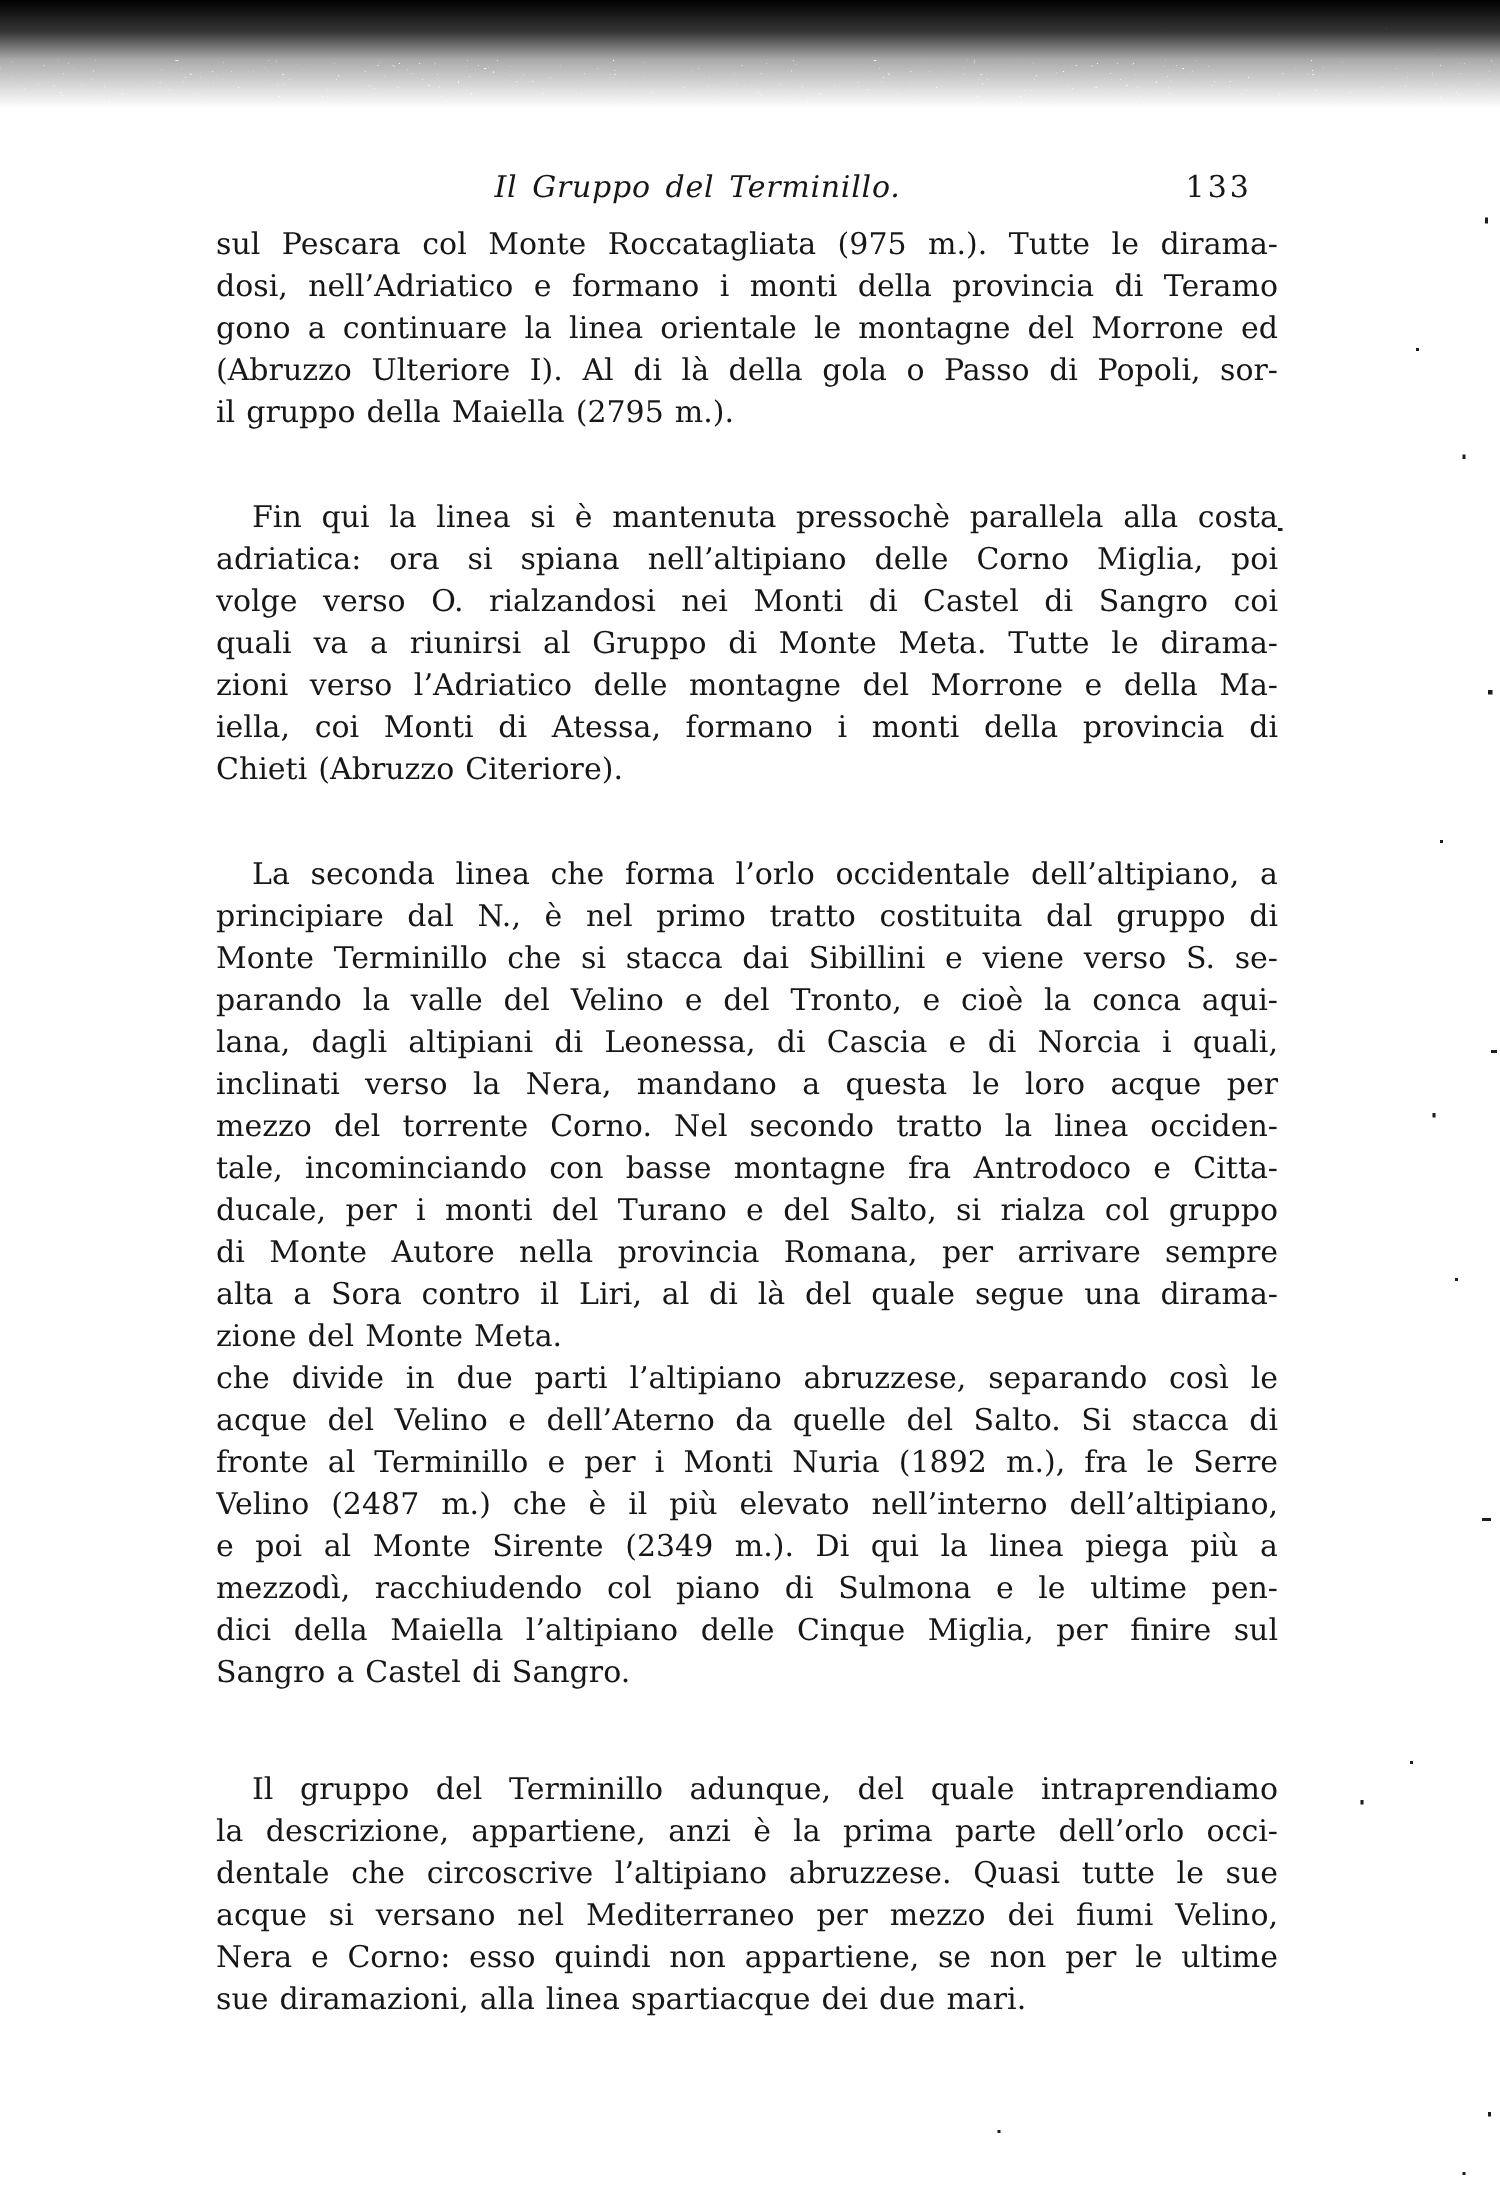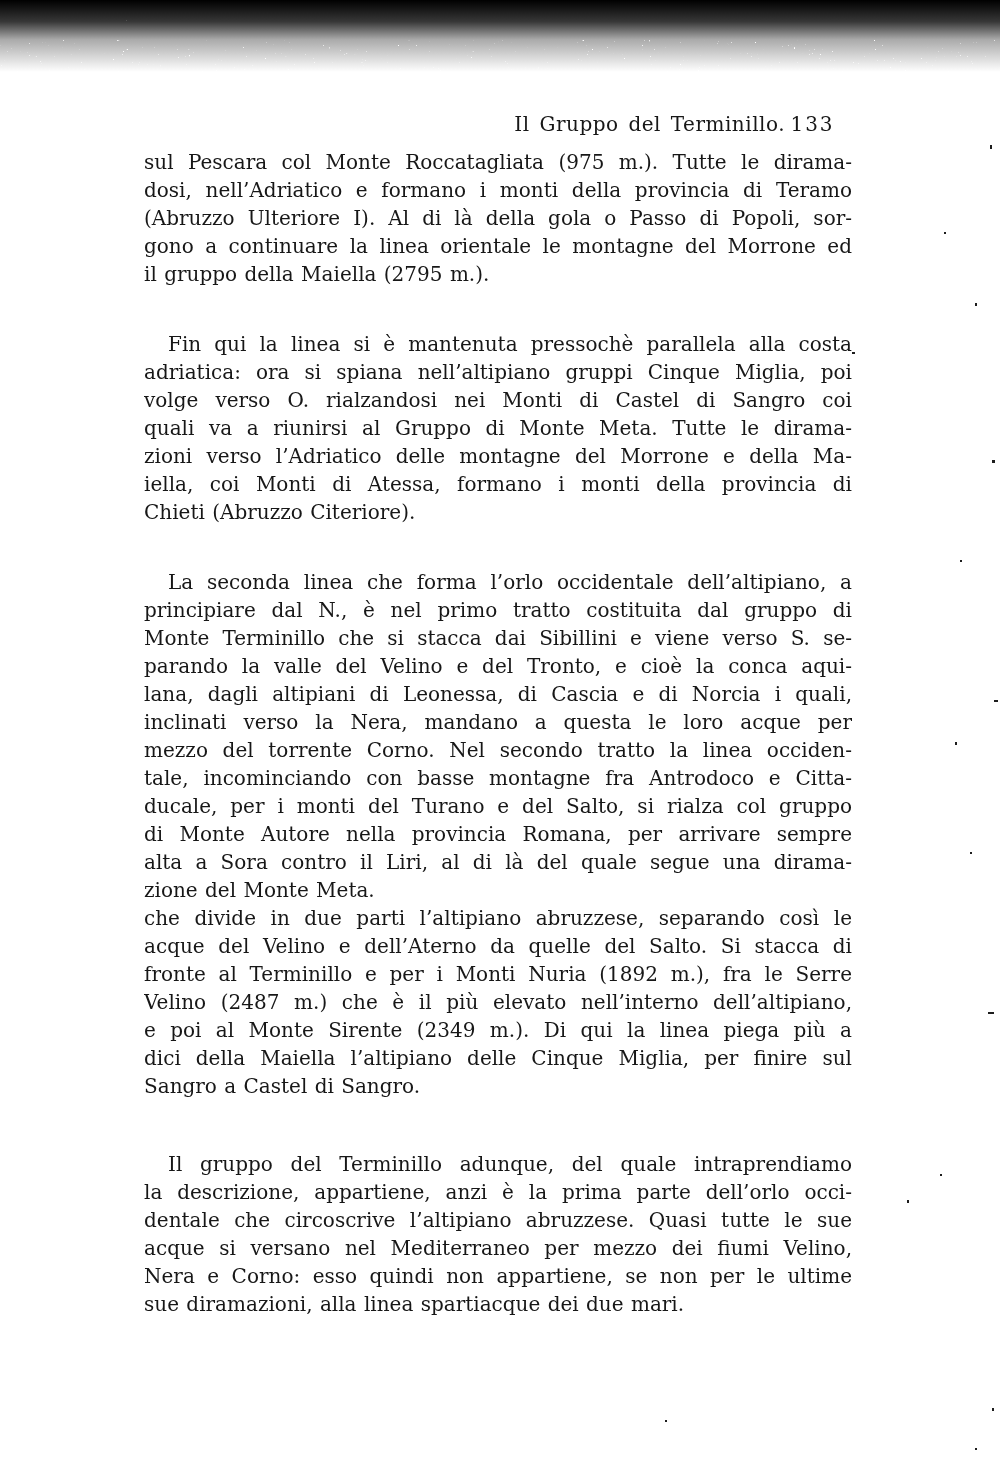--- a/index.html
+++ b/index.html
@@ -21,21 +21,22 @@
   }
   
   #header-row {
     position: absolute;
     top: 112px; left: 0;
     width: 1000px; height: 30px;
   }
   #running-title {
     position: absolute;
     left: 145px; width: 640px;
-    text-align: right;
+    text-align: center;
+    font-style: italic;
     font-size: 20px;
     letter-spacing: 0.5px;
     word-spacing: 3px;
   }
   #page-number {
     position: absolute;
     left: 770px; width: 85px;
     text-align: center;
     font-size: 20px;
     letter-spacing: 2px;
@@ -110,27 +111,27 @@
 
   <div id="header-row">
     <div id="running-title">Il Gruppo del Terminillo.</div>
     <div id="page-number">133</div>
   </div>
 
   <div id="text-block">
       <div class="para">
         <div class="line">sul Pescara col Monte Roccatagliata (975 m.). Tutte le dirama-</div>
         <div class="line">dosi, nell’Adriatico e formano i monti della provincia di Teramo</div>
+        <div class="line">gono a continuare la linea orientale le montagne del Morrone ed</div>
         <div class="line">(Abruzzo Ulteriore I). Al di là della gola o Passo di Popoli, sor-</div>
-        <div class="line">gono a continuare la linea orientale le montagne del Morrone ed</div>
         <div class="line lastline">il gruppo della Maiella (2795 m.).</div>
       </div>
       <div class="para">
         <div class="line indent">Fin qui la linea si è mantenuta pressochè parallela alla costa</div>
-        <div class="line">adriatica: ora si spiana nell’altipiano gruppi Cinque Miglia, poi</div>
+        <div class="line">adriatica: ora si spiana nell’altipiano delle Corno Miglia, poi</div>
         <div class="line">volge verso O. rialzandosi nei Monti di Castel di Sangro coi</div>
         <div class="line">quali va a riunirsi al Gruppo di Monte Meta. Tutte le dirama-</div>
         <div class="line">zioni verso l’Adriatico delle montagne del Morrone e della Ma-</div>
         <div class="line">iella, coi Monti di Atessa, formano i monti della provincia di</div>
         <div class="line lastline">Chieti (Abruzzo Citeriore).</div>
       </div>
       <div class="para">
         <div class="line indent">La seconda linea che forma l’orlo occidentale dell’altipiano, a</div>
         <div class="line">principiare dal N., è nel primo tratto costituita dal gruppo di</div>
         <div class="line">Monte Terminillo che si stacca dai Sibillini e viene verso S. se-</div>
@@ -143,20 +144,21 @@
         <div class="line">di Monte Autore nella provincia Romana, per arrivare sempre</div>
         <div class="line">alta a Sora contro il Liri, al di là del quale segue una dirama-</div>
         <div class="line lastline">zione del Monte Meta.</div>
       </div>
       <div class="para">
         <div class="line">che divide in due parti l’altipiano abruzzese, separando così le</div>
         <div class="line">acque del Velino e dell’Aterno da quelle del Salto. Si stacca di</div>
         <div class="line">fronte al Terminillo e per i Monti Nuria (1892 m.), fra le Serre</div>
         <div class="line">Velino (2487 m.) che è il più elevato nell’interno dell’altipiano,</div>
         <div class="line">e poi al Monte Sirente (2349 m.). Di qui la linea piega più a</div>
+        <div class="line">mezzodì, racchiudendo col piano di Sulmona e le ultime pen-</div>
         <div class="line">dici della Maiella l’altipiano delle Cinque Miglia, per finire sul</div>
         <div class="line lastline">Sangro a Castel di Sangro.</div>
       </div>
       <div class="para gap">
         <div class="line indent">Il gruppo del Terminillo adunque, del quale intraprendiamo</div>
         <div class="line">la descrizione, appartiene, anzi è la prima parte dell’orlo occi-</div>
         <div class="line">dentale che circoscrive l’altipiano abruzzese. Quasi tutte le sue</div>
         <div class="line">acque si versano nel Mediterraneo per mezzo dei fiumi Velino,</div>
         <div class="line">Nera e Corno: esso quindi non appartiene, se non per le ultime</div>
         <div class="line lastline">sue diramazioni, alla linea spartiacque dei due mari.</div>

